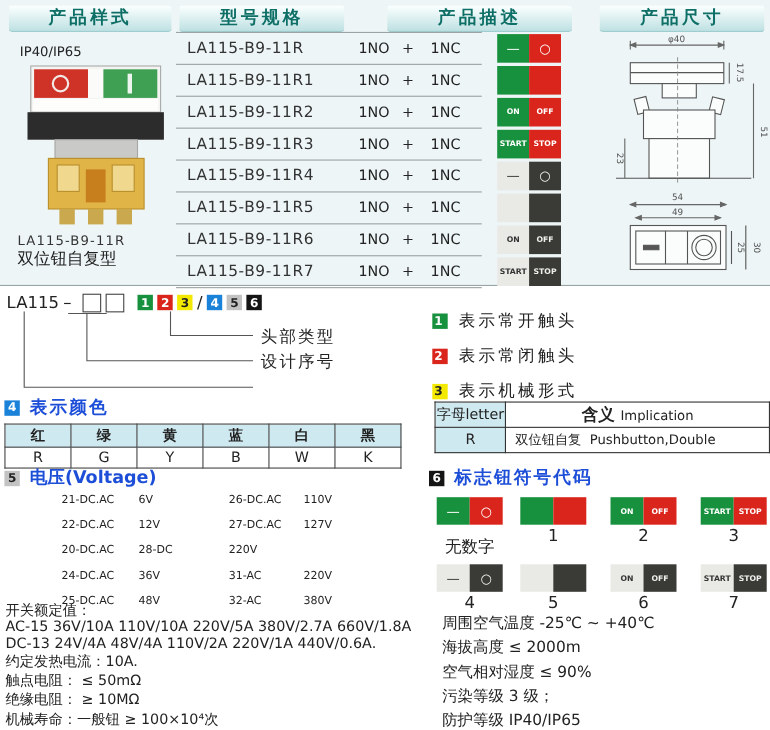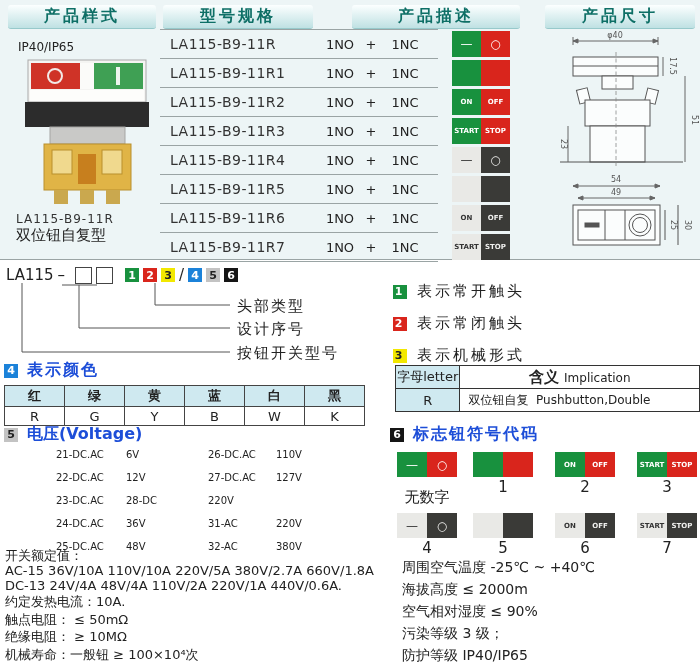--- a/index.html
+++ b/index.html
@@ -287,21 +287,20 @@
   <svg class="connector" width="360" height="80" viewBox="0 0 360 80">
     <g stroke="#555" stroke-width="1" fill="none">
       <polyline points="155,0 155,22 230,22"></polyline>
       <polyline points="62,2 97,2"></polyline>
       <polyline points="79,2 79,45 230,45"></polyline>
       <polyline points="22,0 22,69 230,69"></polyline>
     </g>
   </svg>
   <div class="callout" style="left:237px;top:297px;">头部类型</div>
   <div class="callout" style="left:237px;top:320px;">设计序号</div>
-  <div class="callout" style="left:237px;top:344px;">按钮开关型号</div>
 
   <div class="legend">
     <div class="legend-item">
         <span class="nb nb-green">1</span>
         <span>表示常开触头</span>
       </div>
     <div class="legend-item">
         <span class="nb nb-red">2</span>
         <span>表示常闭触头</span>
       </div>
@@ -360,21 +359,21 @@
         <span>26-DC.AC</span>
         <span>110V</span>
       </div>
     <div class="vrow">
         <span>22-DC.AC</span>
         <span>12V</span>
         <span>27-DC.AC</span>
         <span>127V</span>
       </div>
     <div class="vrow">
-        <span>23-DC.AC</span>
+        <span>20-DC.AC</span>
         <span>28-DC</span>
         <span>220V</span>
       </div>
     <div class="vrow">
         <span>24-DC.AC</span>
         <span>36V</span>
         <span>31-AC</span>
         <span>220V</span>
       </div>
     <div class="vrow">

